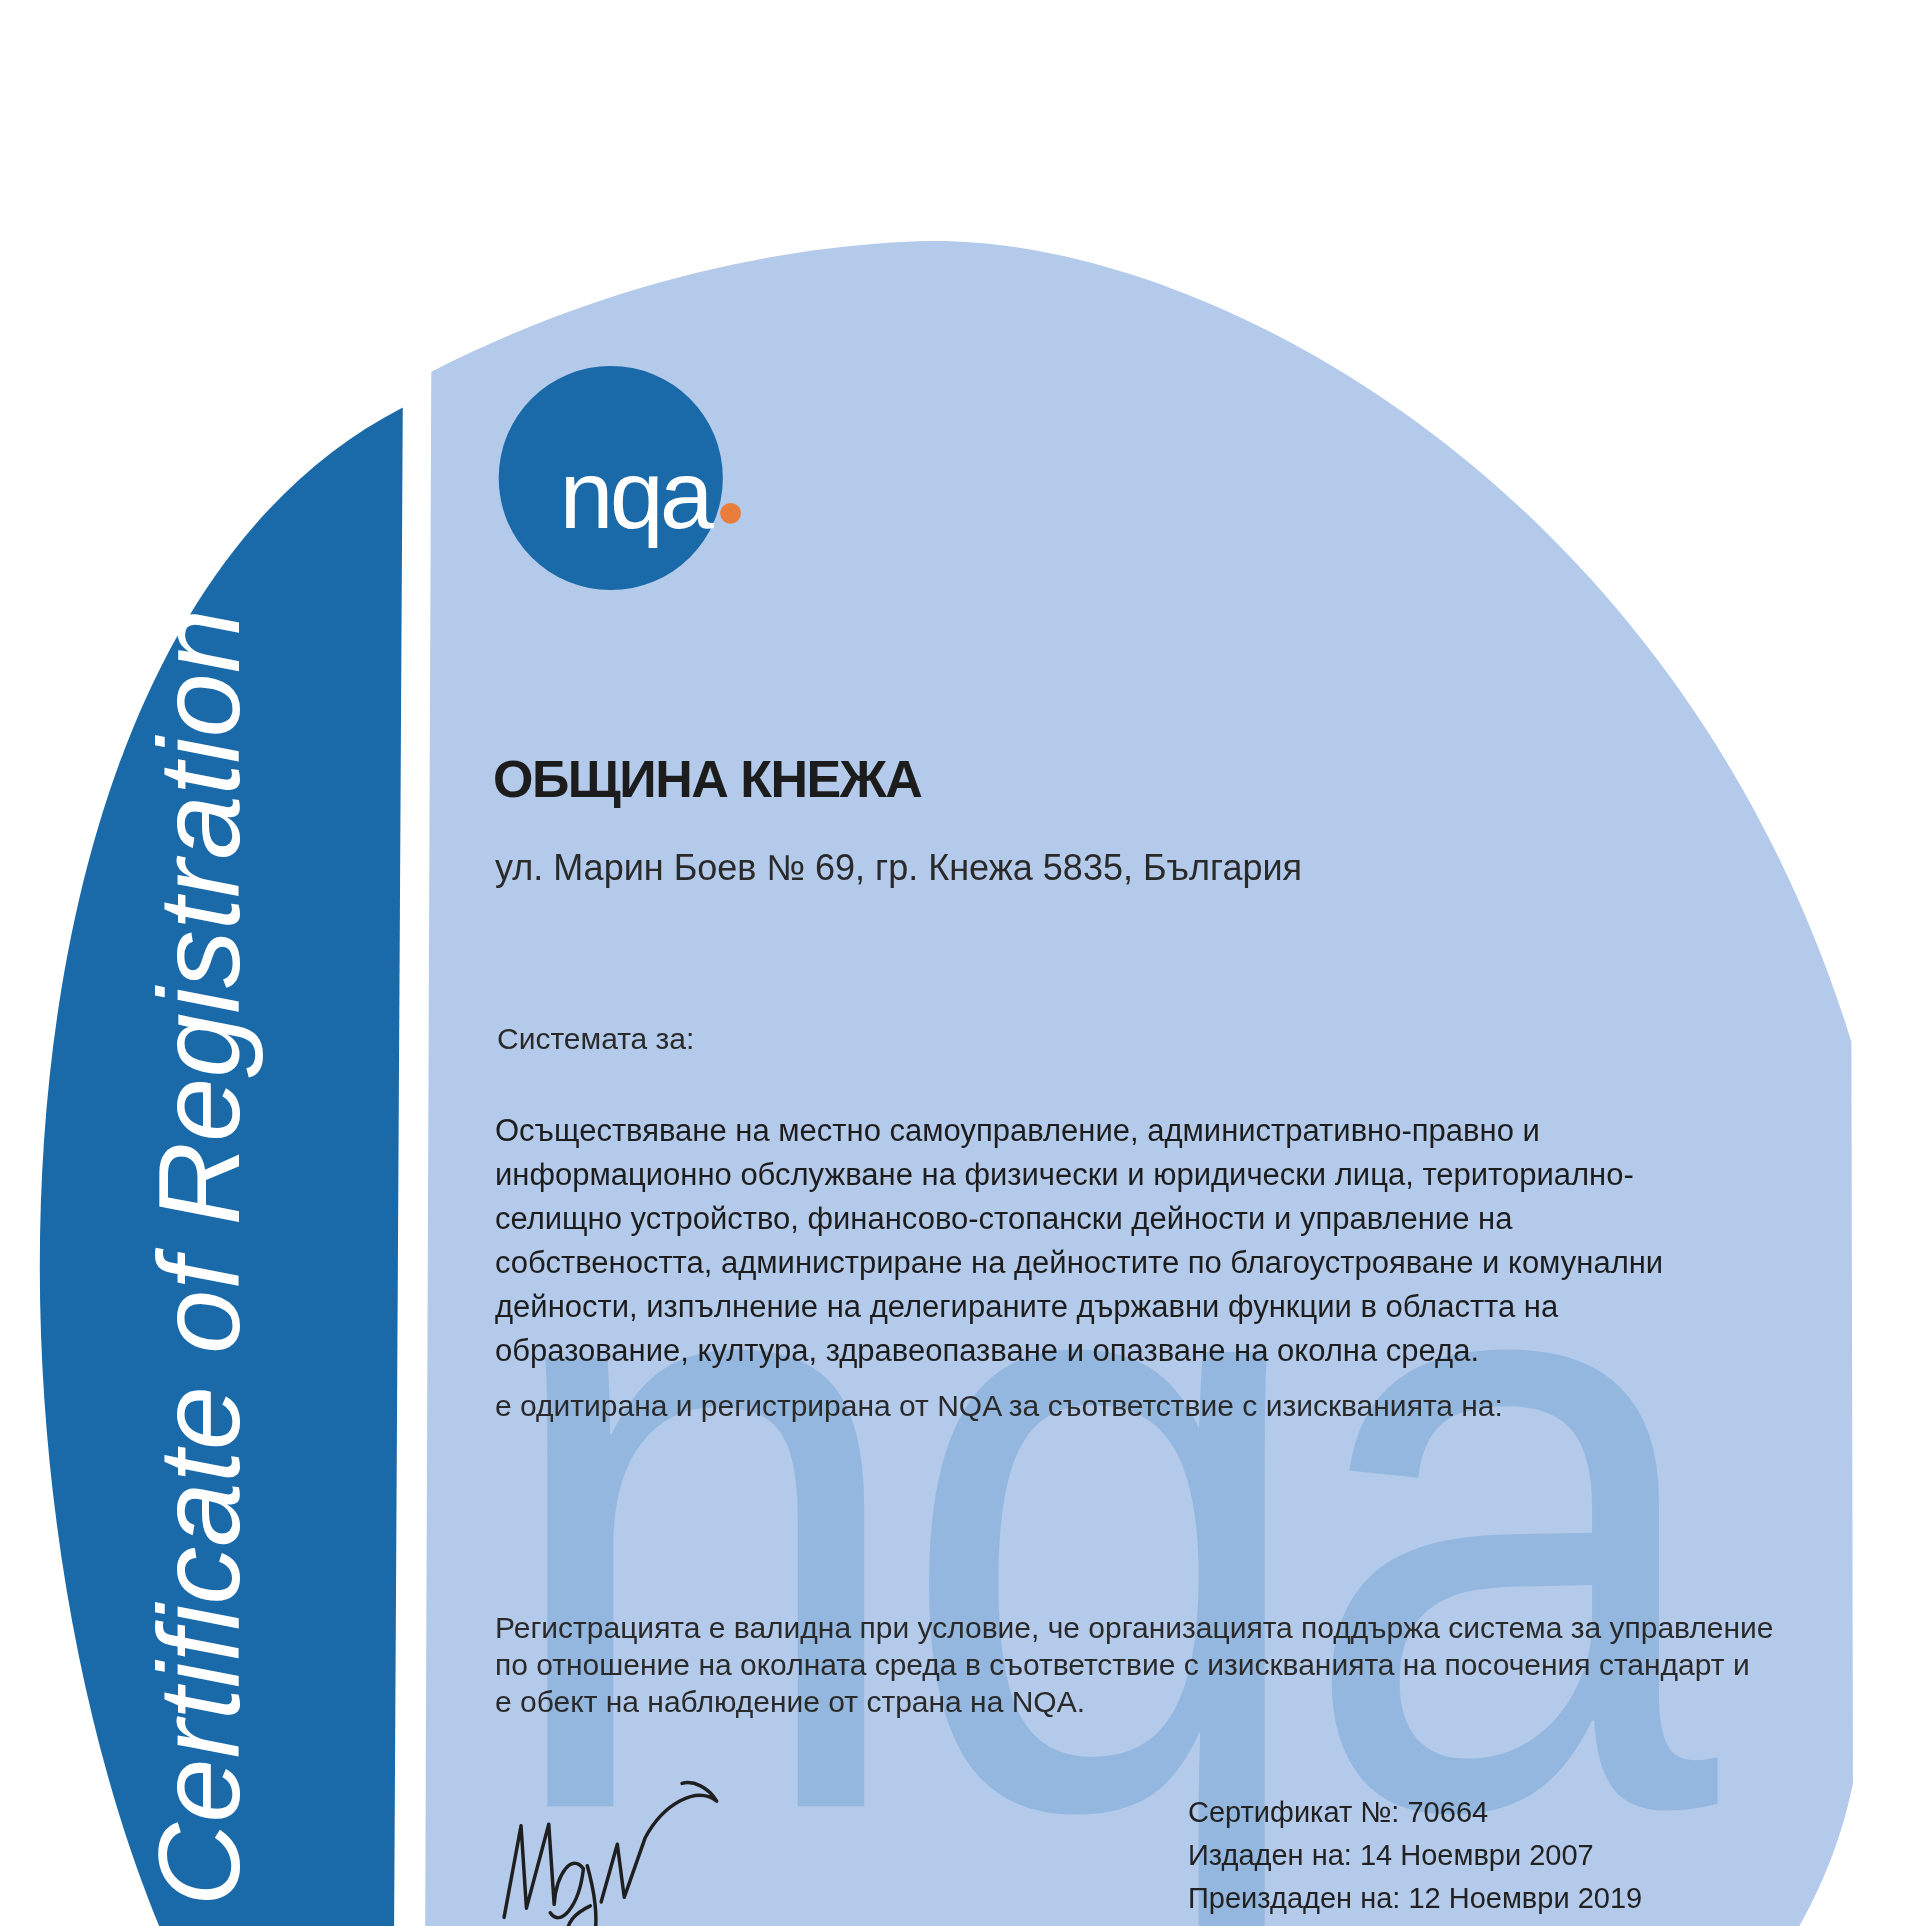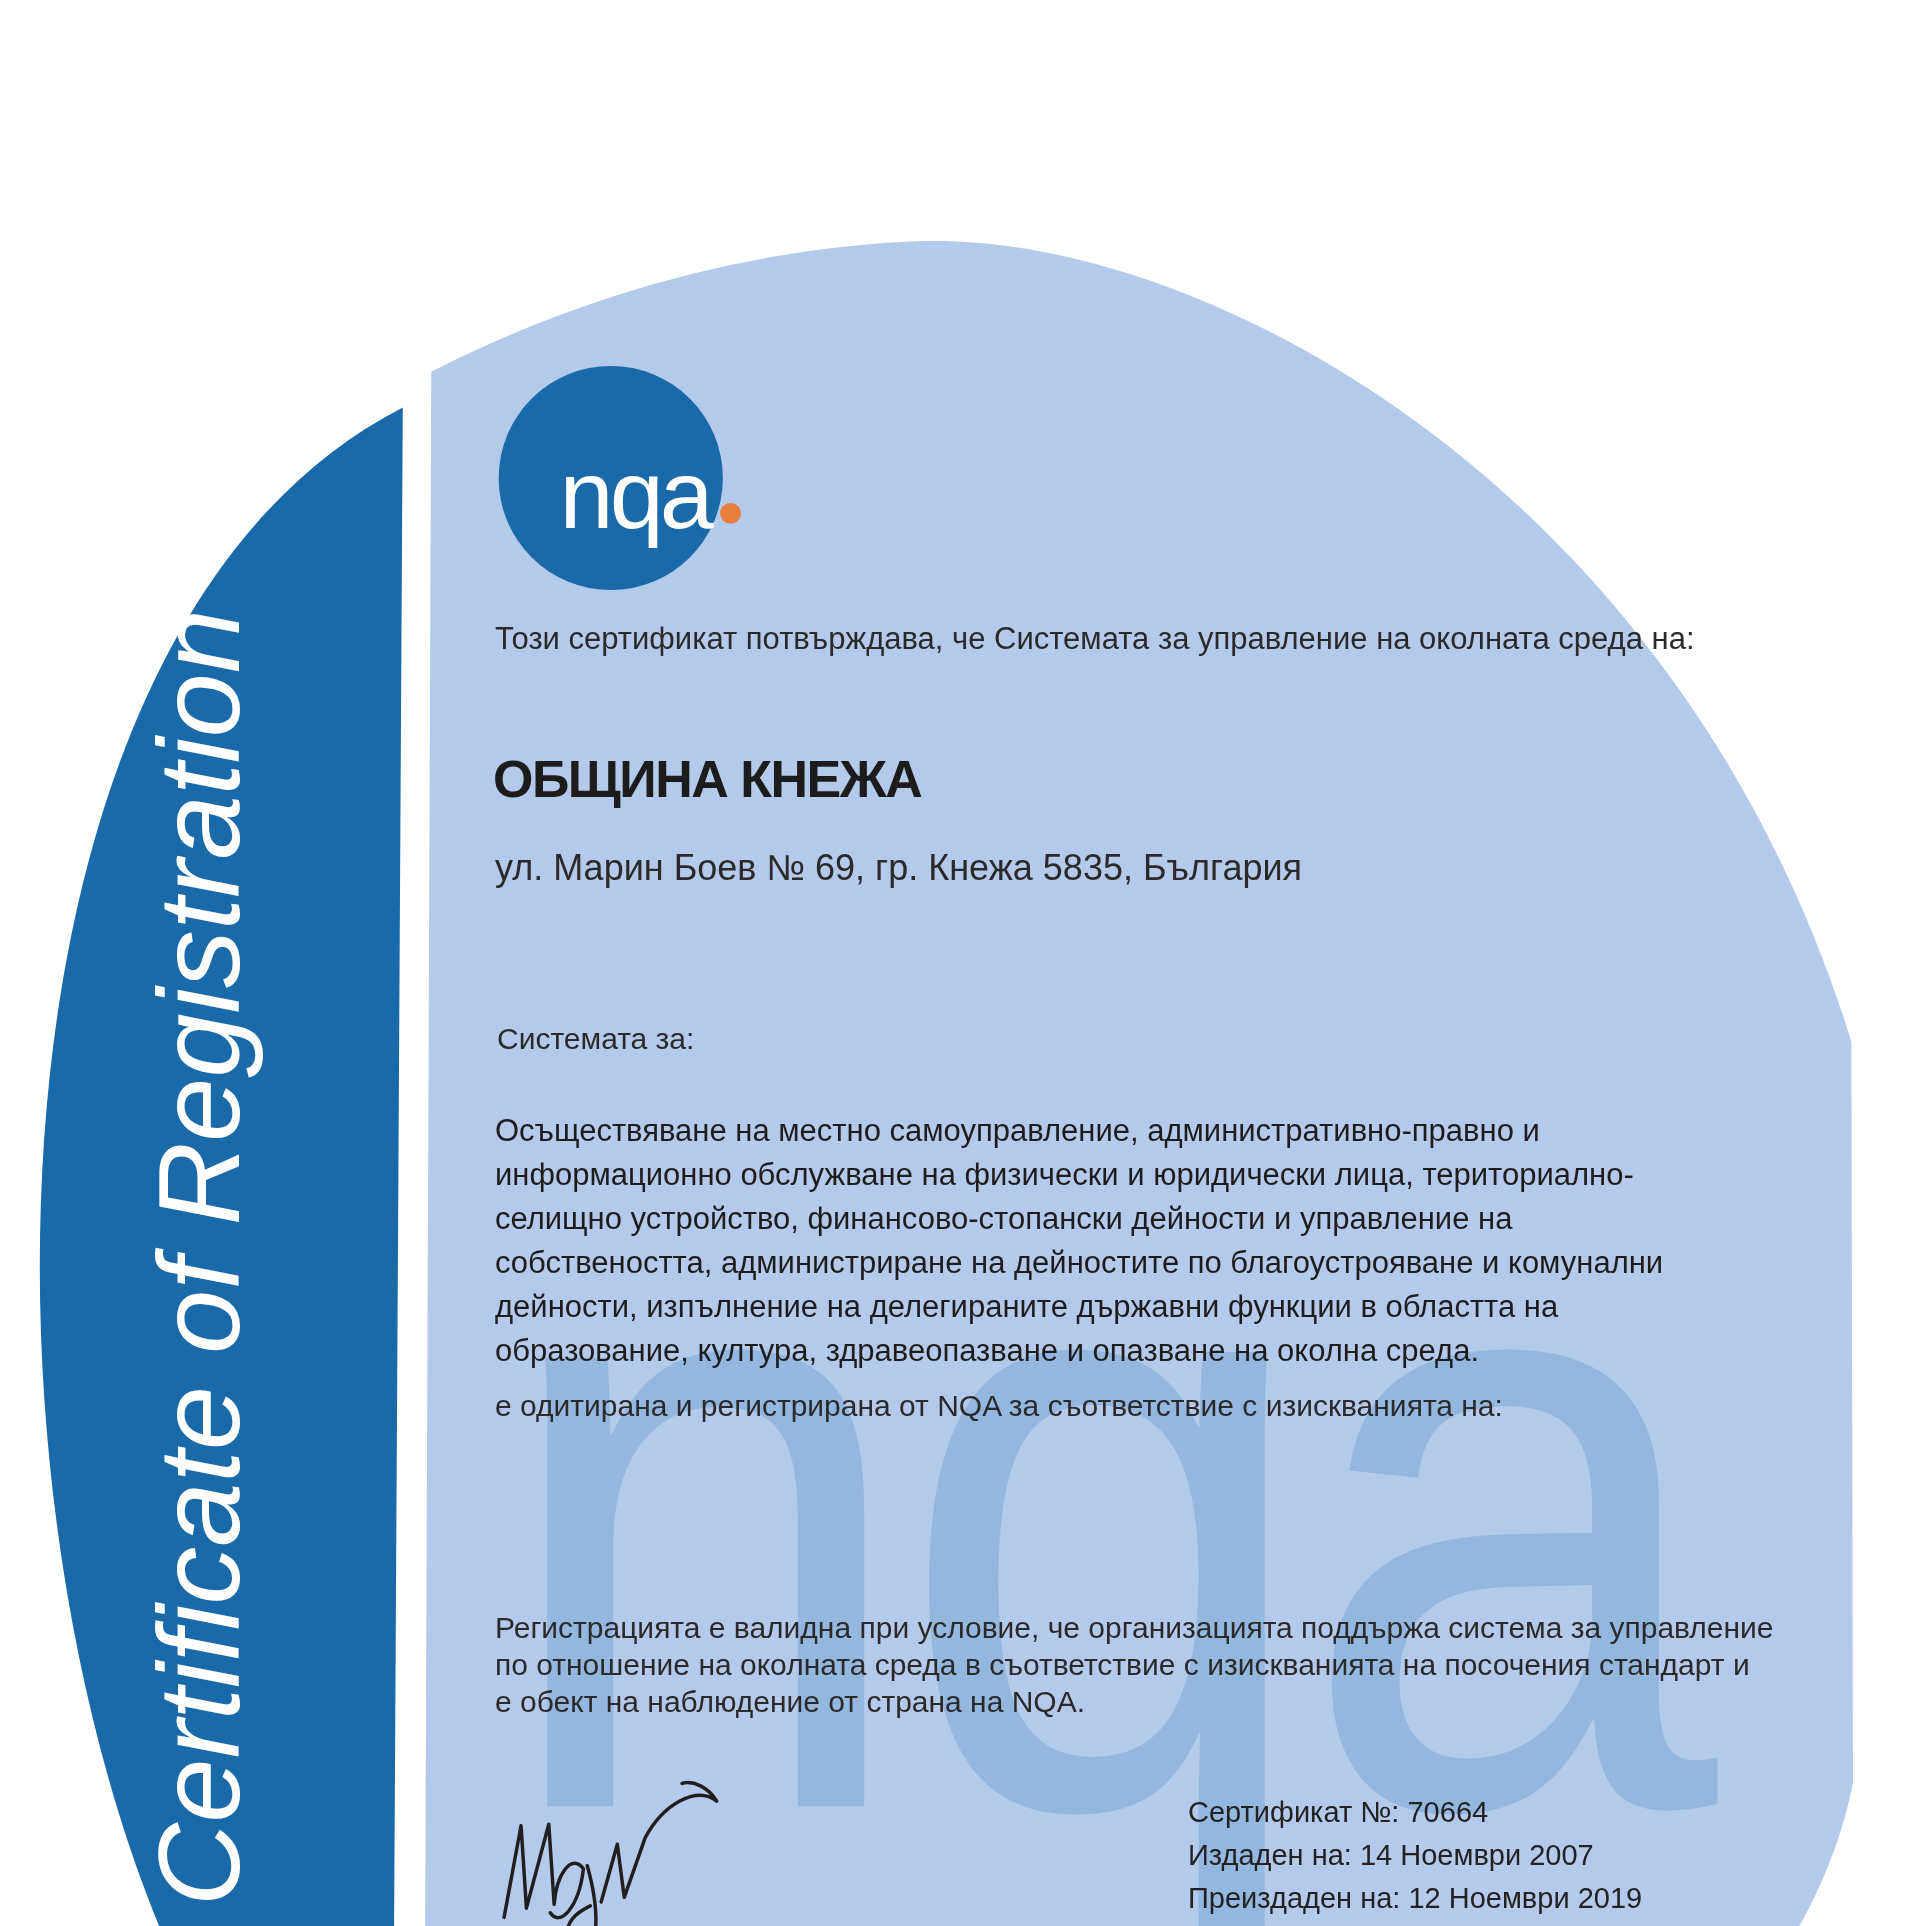--- a/index.html
+++ b/index.html
@@ -67,21 +67,20 @@
       <path d="M 1524 4844
                C 1542 4908, 1552 4966, 1544 5024
                C 1532 5086, 1478 5082, 1472 5026
                C 1468 4984, 1502 4962, 1532 4948"></path>
       <path d="M 1560 4938 L 1602 4788 L 1620 4926 L 1674 4772
                C 1722 4682, 1808 4636, 1860 4676
                C 1838 4640, 1800 4622, 1770 4630"></path>
     </g>
   </svg>
 
-  <div class="abs intro-line">Този сертификат потвърждава, че Системата за управление на околната среда на:</div>
 
   <div class="abs org-name">ОБЩИНА КНЕЖА</div>
 
   <div class="abs address">ул. Марин Боев № 69, гр. Кнежа 5835, България</div>
 
   <div class="abs applicable">Системата за:</div>
 
   <div class="abs scope">Осъществяване на местно самоуправление, административно-правно и информационно обслужване на физически и юридически лица, териториално-селищно устройство, финансово-стопански дейности и управление на собствеността, администриране на дейностите по благоустрояване и комунални дейности, изпълнение на делегираните държавни функции в областта на образование, култура, здравеопазване и опазване на околна среда.</div>
 
   <div class="abs audited">е одитирана и регистрирана от NQA за съответствие с изискванията на:</div>

